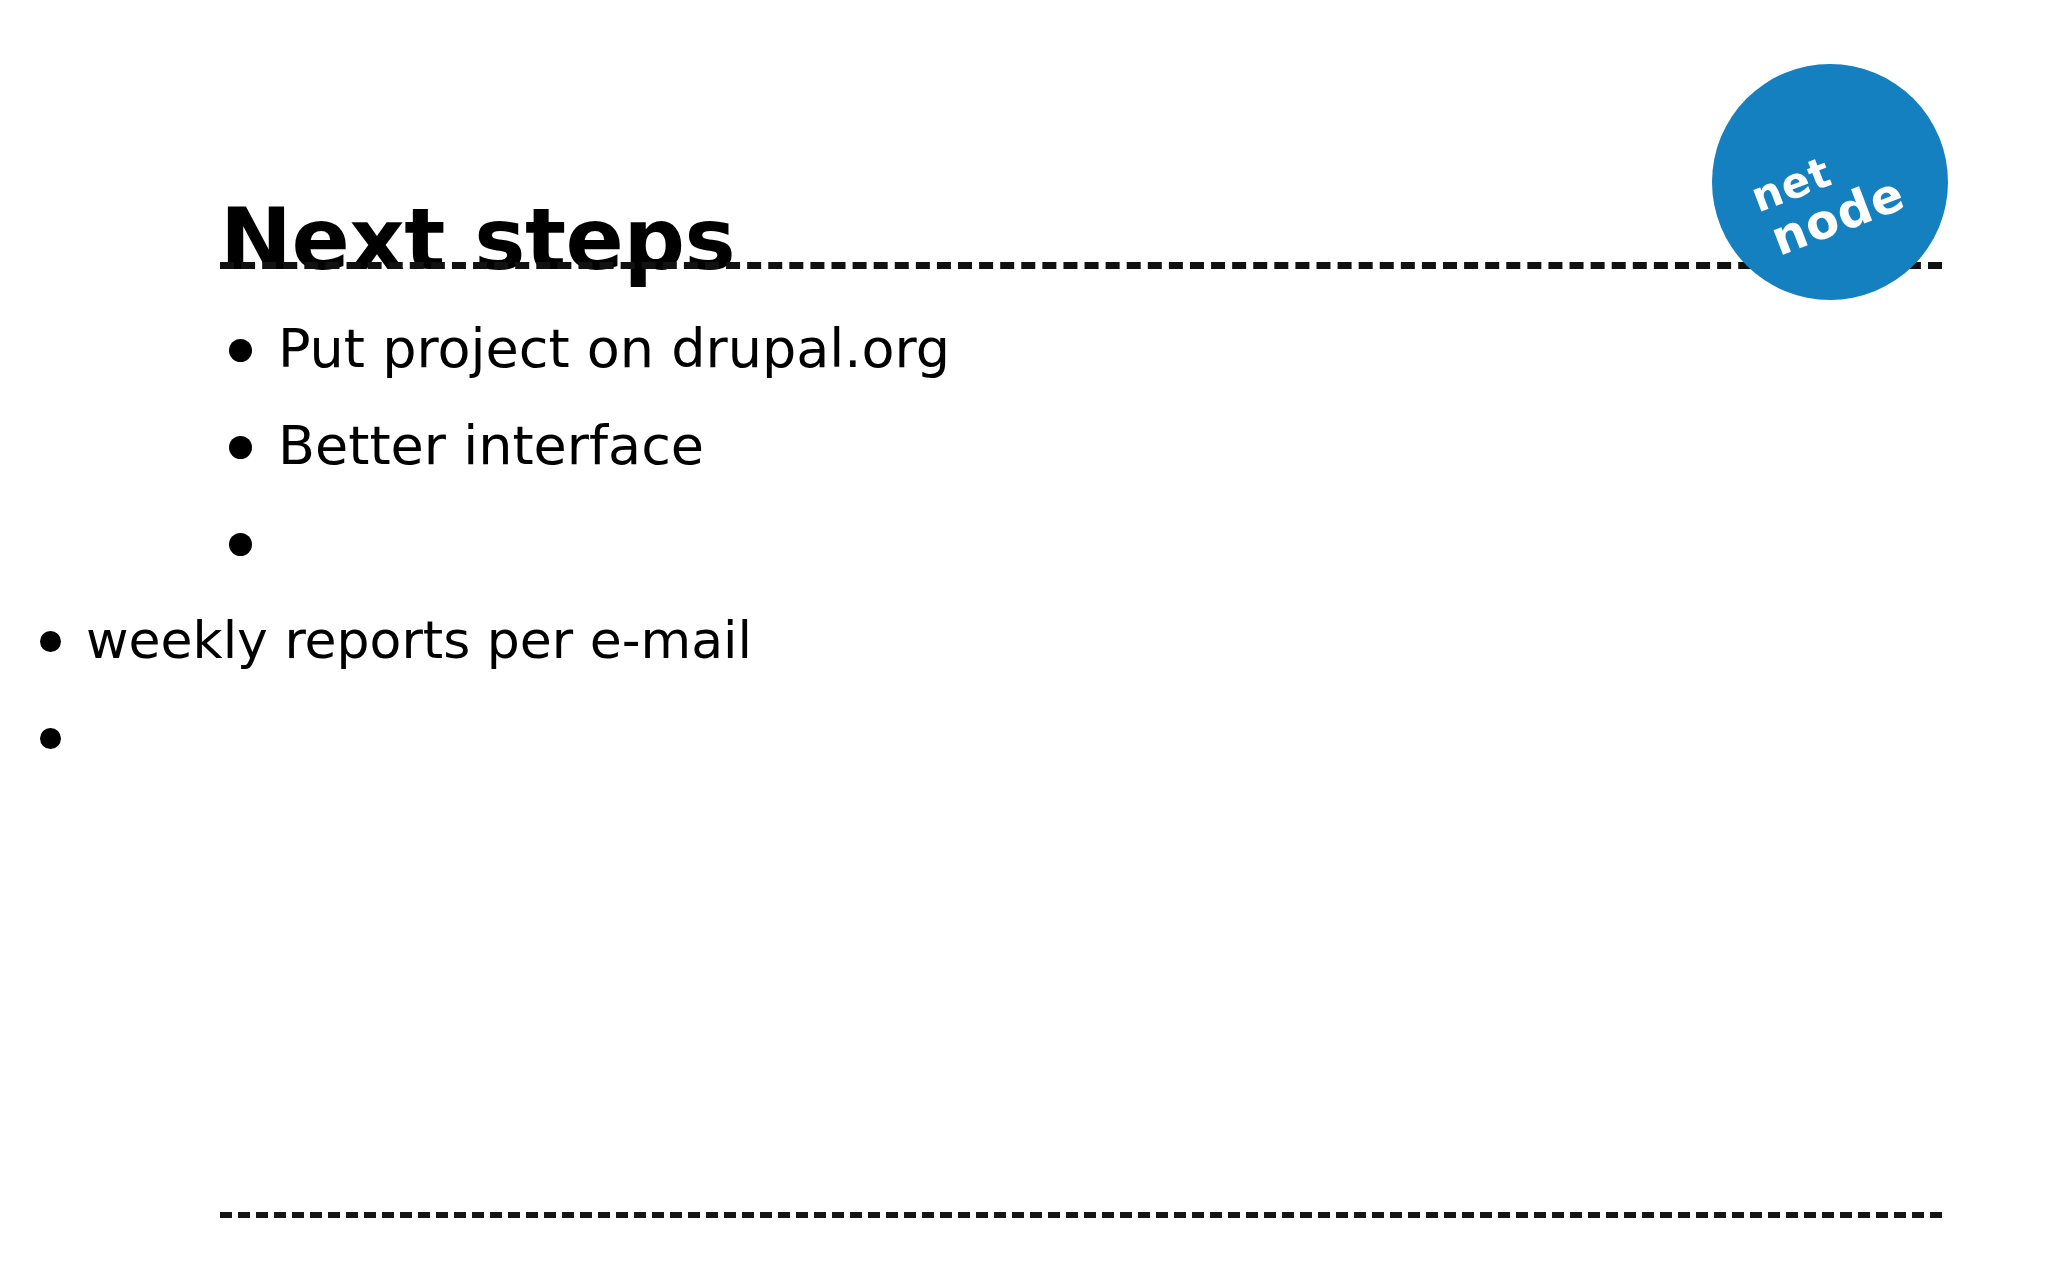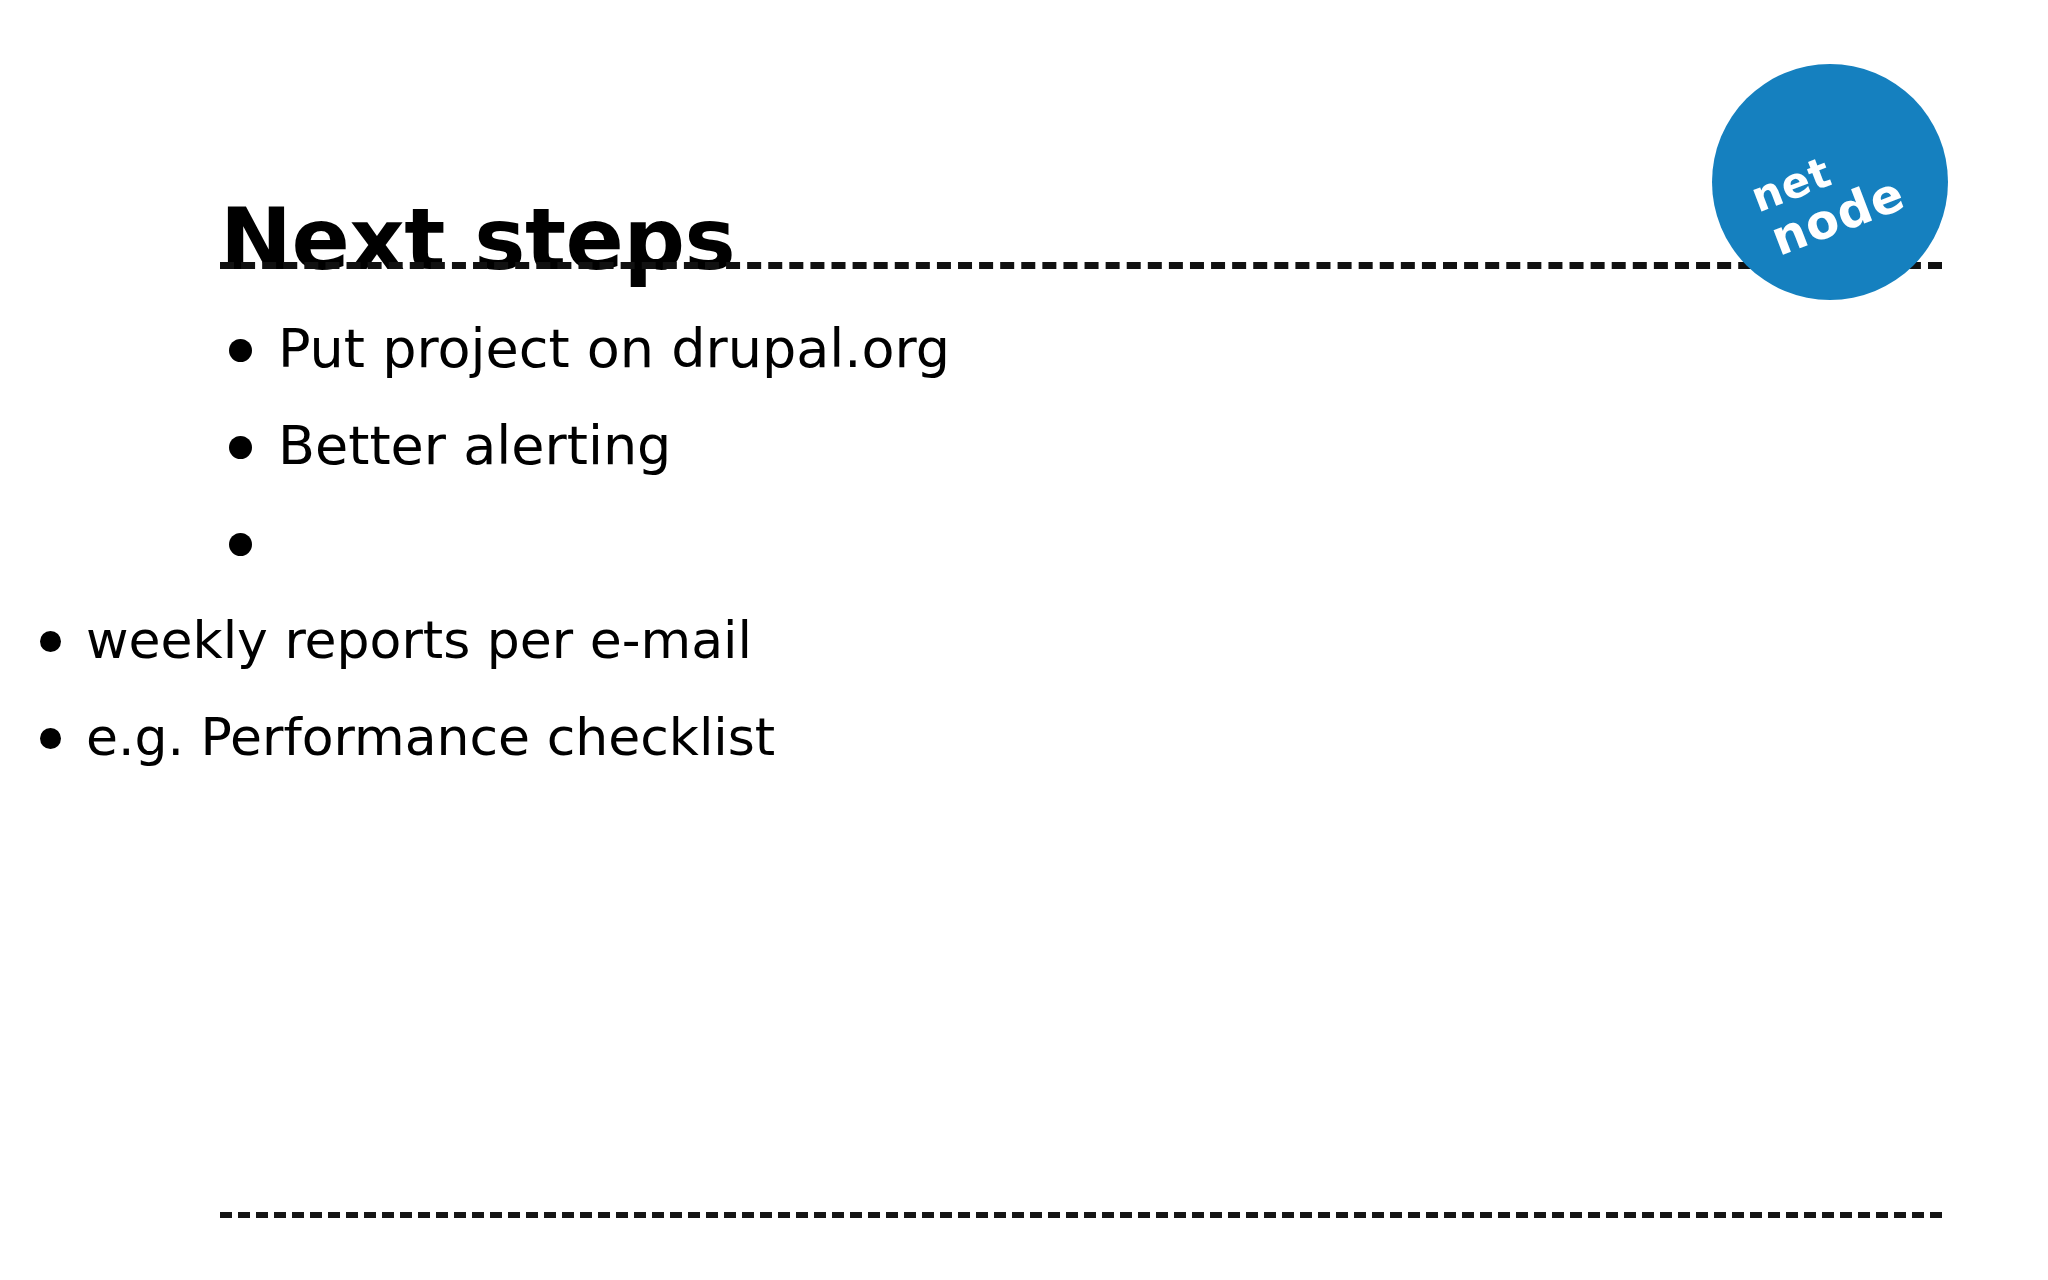--- a/index.html
+++ b/index.html
@@ -170,30 +170,29 @@
     </div>
   </div>
 
   <div class="bullet-list">
       <div class="bullet-row level-1">
         <span class="bullet-marker"></span>
         <span class="bullet-text">Put project on drupal.org</span>
       </div>
       <div class="bullet-row level-1">
         <span class="bullet-marker"></span>
-        <span class="bullet-text">Better alerting</span>
+        <span class="bullet-text">Better interface</span>
       </div>
       <div class="bullet-row level-1">
         <span class="bullet-marker"></span>
       </div>
       <div class="bullet-row level-2">
         <span class="bullet-marker"></span>
         <span class="bullet-text">weekly reports per e-mail</span>
       </div>
       <div class="bullet-row level-2">
         <span class="bullet-marker"></span>
-        <span class="bullet-text">e.g. Performance checklist</span>
       </div>
     </div>
 
   <div class="rule rule-bottom" style="border-top-color: rgb(21, 21, 21);"></div>
 
 </div>
 
 </body></html>

